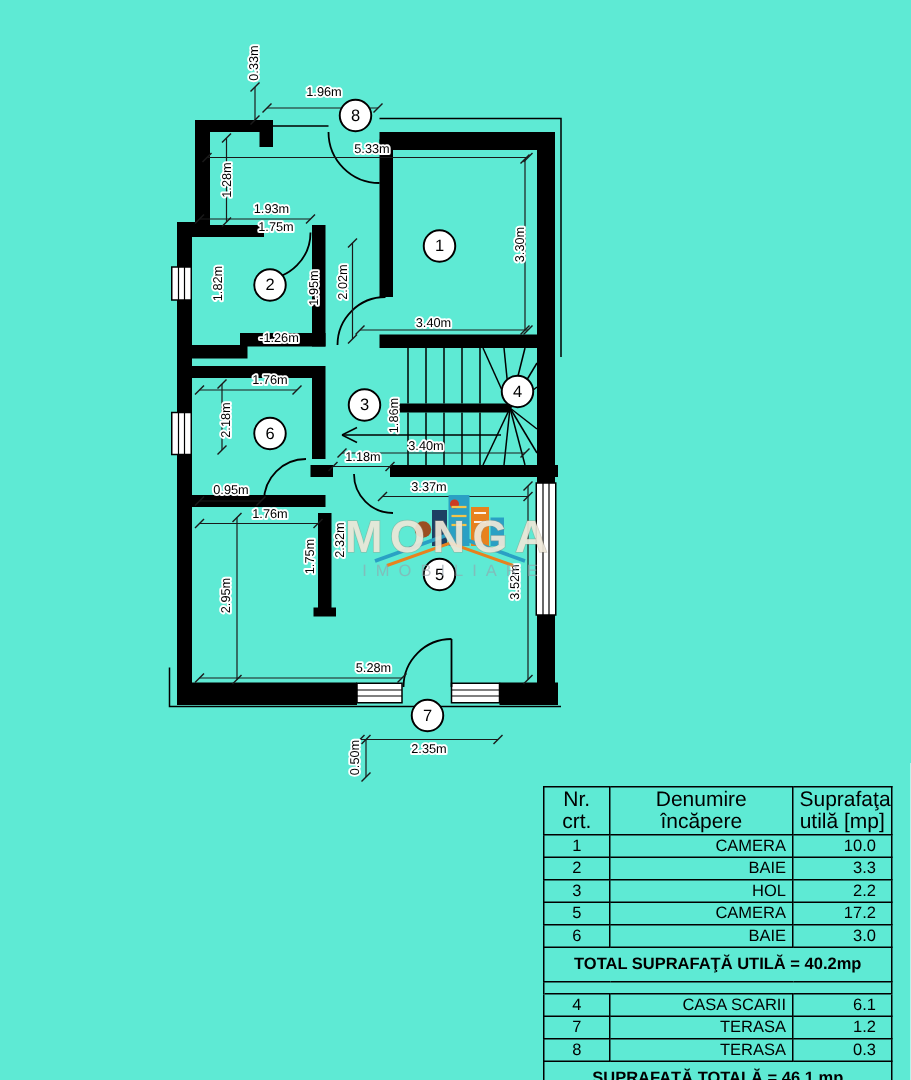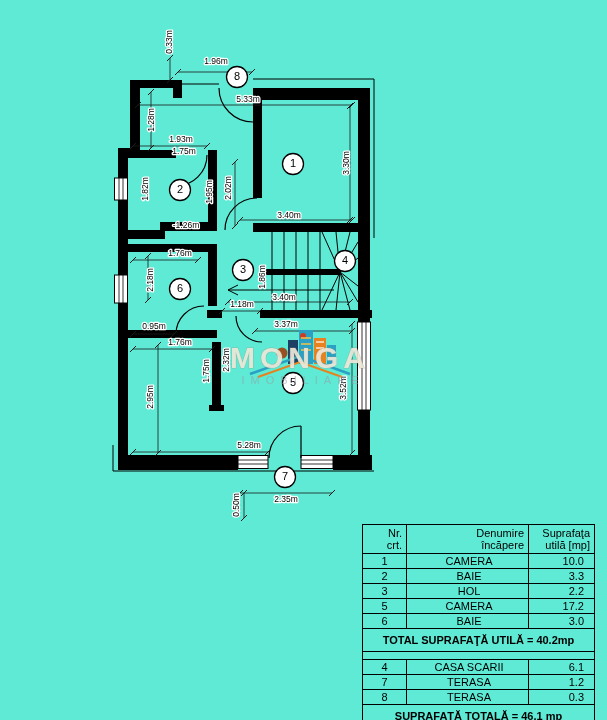--- a/index.html
+++ b/index.html
@@ -20,24 +20,24 @@
   .roomnum{font:11px "Liberation Sans",sans-serif;fill:#000;}
   .roomcircle{fill:#fff;stroke:#000;stroke-width:1.3;}
   .wm-name{font:bold 30px "Liberation Sans",sans-serif;letter-spacing:5px;
            fill:rgba(238,231,216,0.92);paint-order:stroke;stroke:rgba(160,150,130,0.45);stroke-width:1px;}
   .wm-tag{font:11px "Liberation Sans",sans-serif;letter-spacing:6px;fill:rgba(150,160,170,0.6);}
   
   #area-table{position:absolute;left:362px;top:524px;width:232px;border-collapse:collapse;
               font-size:11px;color:#000;table-layout:fixed;}
   #area-table td,#area-table th{border:1.5px solid #000;padding:0 4px;line-height:1.1;
               font-weight:normal;overflow:hidden;}
-  #area-table th{height:28px;text-align:right;white-space:pre-line;font-size:11px;}
+  #area-table th{height:28px;text-align:center;white-space:pre-line;font-size:14px;}
   #area-table td{height:14px;}
   #area-table td.num{text-align:center;}
-  #area-table td.name{text-align:center;padding-left:7px;}
+  #area-table td.name{text-align:right;padding-left:7px;}
   #area-table td.val{text-align:right;padding-right:10px;}
   #area-table td.total{height:22px;text-align:center;font-weight:bold;}
   #area-table td.spacer{height:7px;border-top:none;border-bottom:none;}
 </style>
 </head>
 <body>
 
 <div id="stage">
 
   <svg id="plan-svg" width="607" height="720" viewBox="0 0 607 720">

